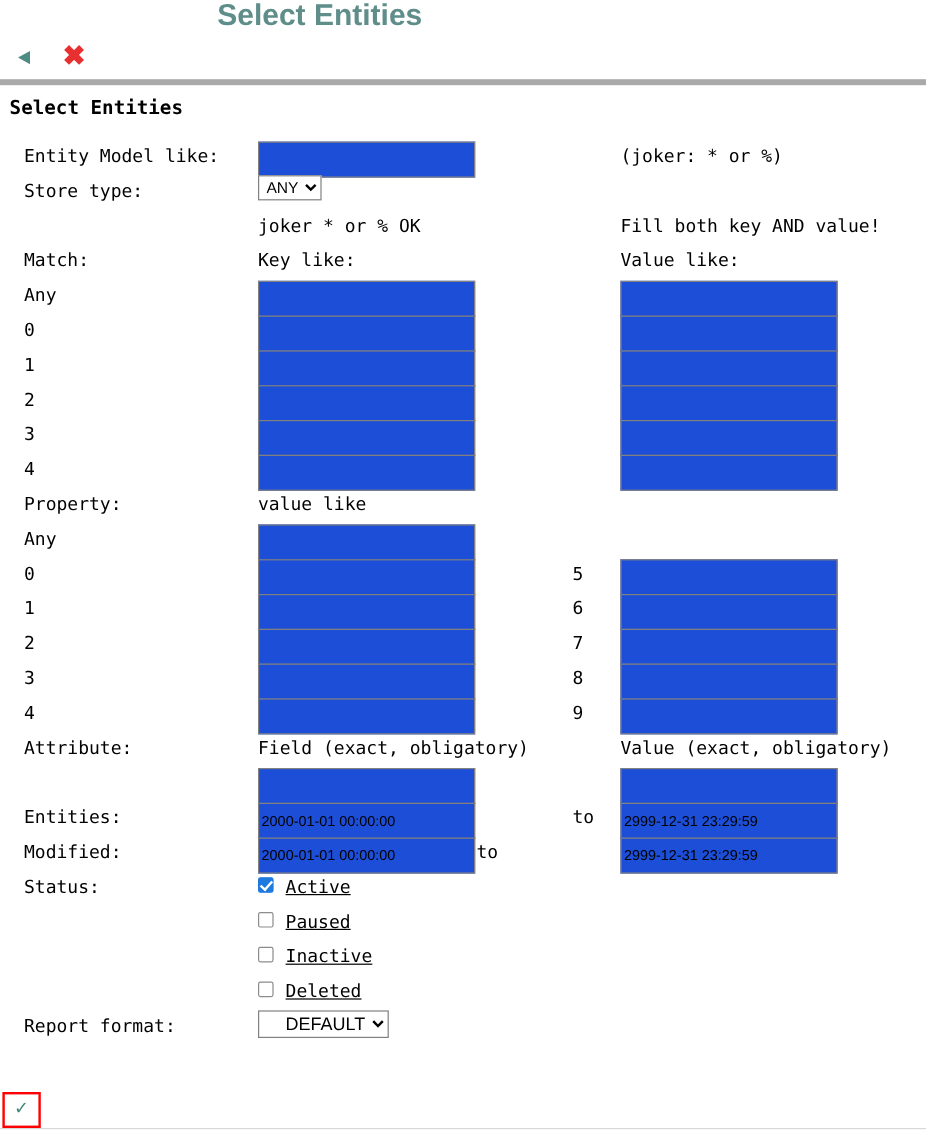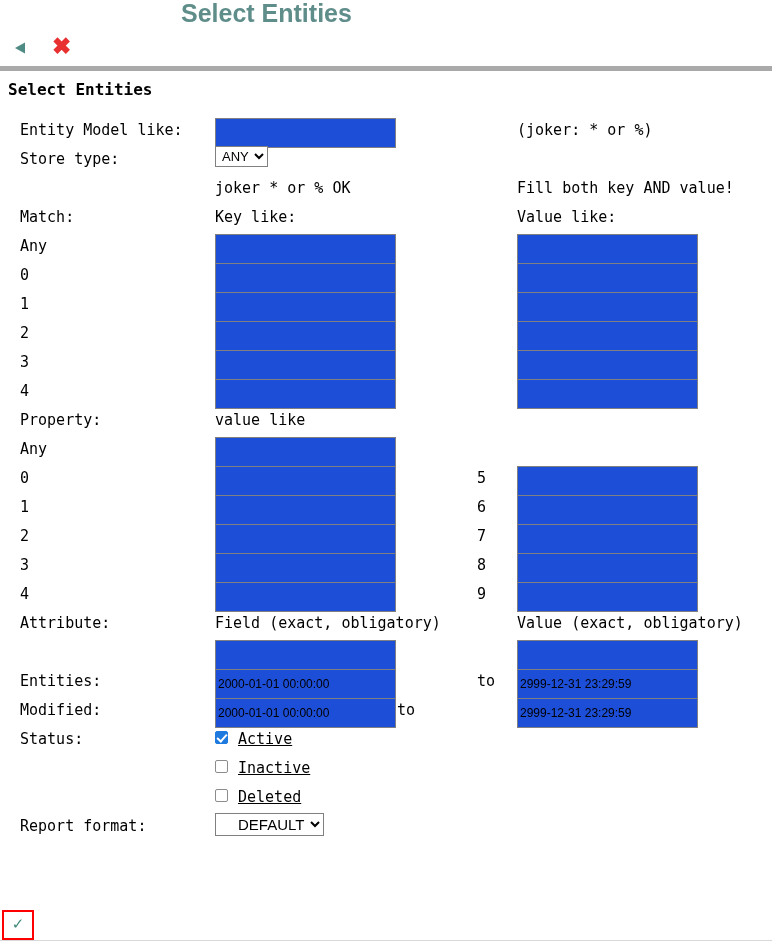--- a/index.html
+++ b/index.html
@@ -395,20 +395,24 @@
     <input class="txt c2" type="text" value="2999-12-31 23:29:59" style="">
   </div>
 
   <div class="chk-row">
     <span class="lbl">Status:</span>
     <span class="chk-box on"></span>
     <span class="chk-label">Active</span>
   </div>
   <div class="chk-row">
     <span class="chk-box"></span>
+    <span class="chk-label">Paused</span>
+  </div>
+  <div class="chk-row">
+    <span class="chk-box"></span>
     <span class="chk-label">Inactive</span>
   </div>
   <div class="chk-row">
     <span class="chk-box"></span>
     <span class="chk-label">Deleted</span>
   </div>
 
   <div class="row">
     <span class="lbl">Report format:</span>
     <select class="sel wide">

